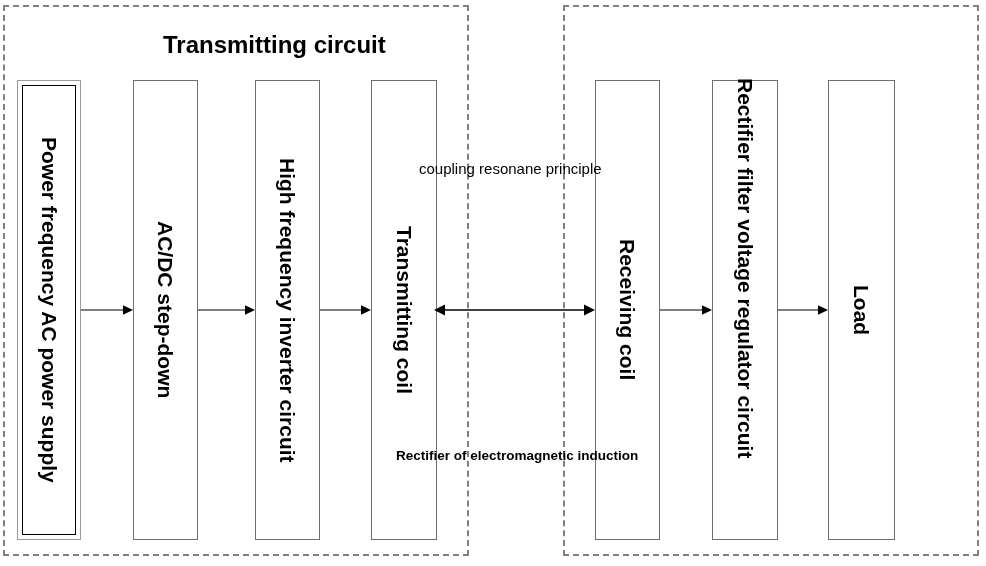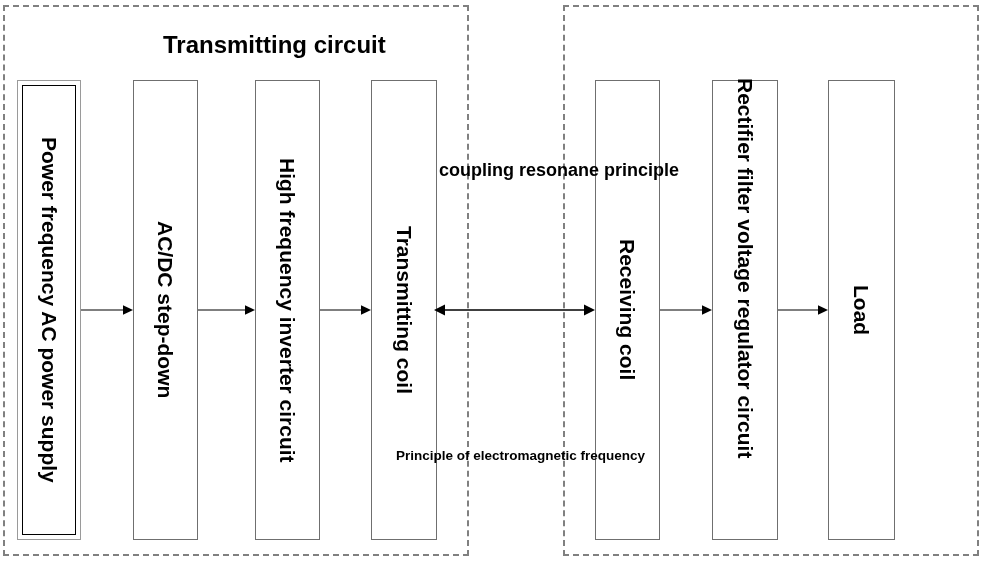--- a/index.html
+++ b/index.html
@@ -110,23 +110,22 @@
 
   
   .annotation {
     position: absolute;
     color: #000000;
     white-space: nowrap;
   }
   #annot-coupling {
     left: 419px;
     top: 160px;
-    font-size: 18px;
-    font-weight: bold;
-    margin-left: 20px;
+    font-size: 15px;
+    font-weight: normal;
   }
   #annot-induction {
     left: 396px;
     top: 448px;
     font-size: 13.5px;
     font-weight: bold;
   }
 </style>
 </head>
 <body>
@@ -219,15 +218,15 @@
 
   <div class="arrow" style="left:778px; width:50px;">
     <svg width="50" height="14" viewBox="0 0 50 14">
       <line x1="0" y1="7" x2="43" y2="7" stroke="#555555" stroke-width="1.4"></line>
       <polygon points="50,7 40,2.2 40,11.8" fill="#000000"></polygon>
     </svg>
   </div>
 
   <div class="annotation" id="annot-coupling">coupling resonane principle</div>
 
-  <div class="annotation" id="annot-induction">Principle of electromagnetic frequency</div>
+  <div class="annotation" id="annot-induction">Rectifier of electromagnetic induction</div>
 
 </div>
 
 </body></html>

